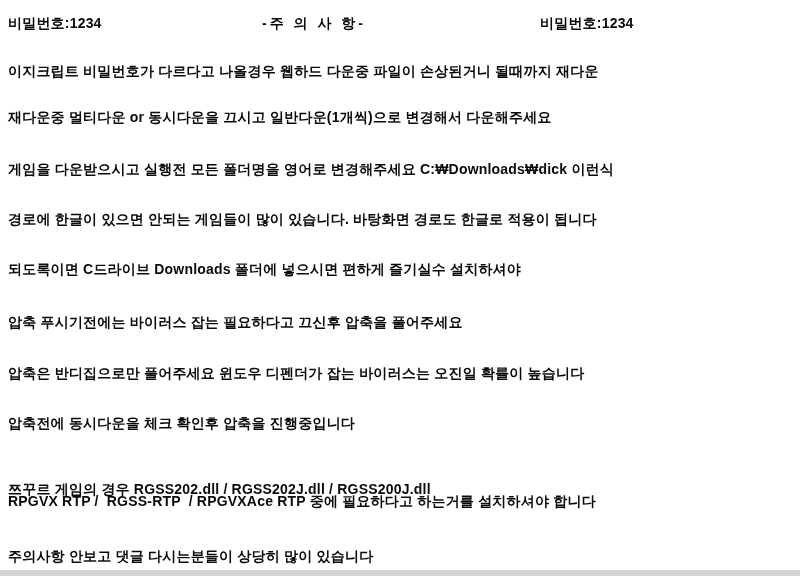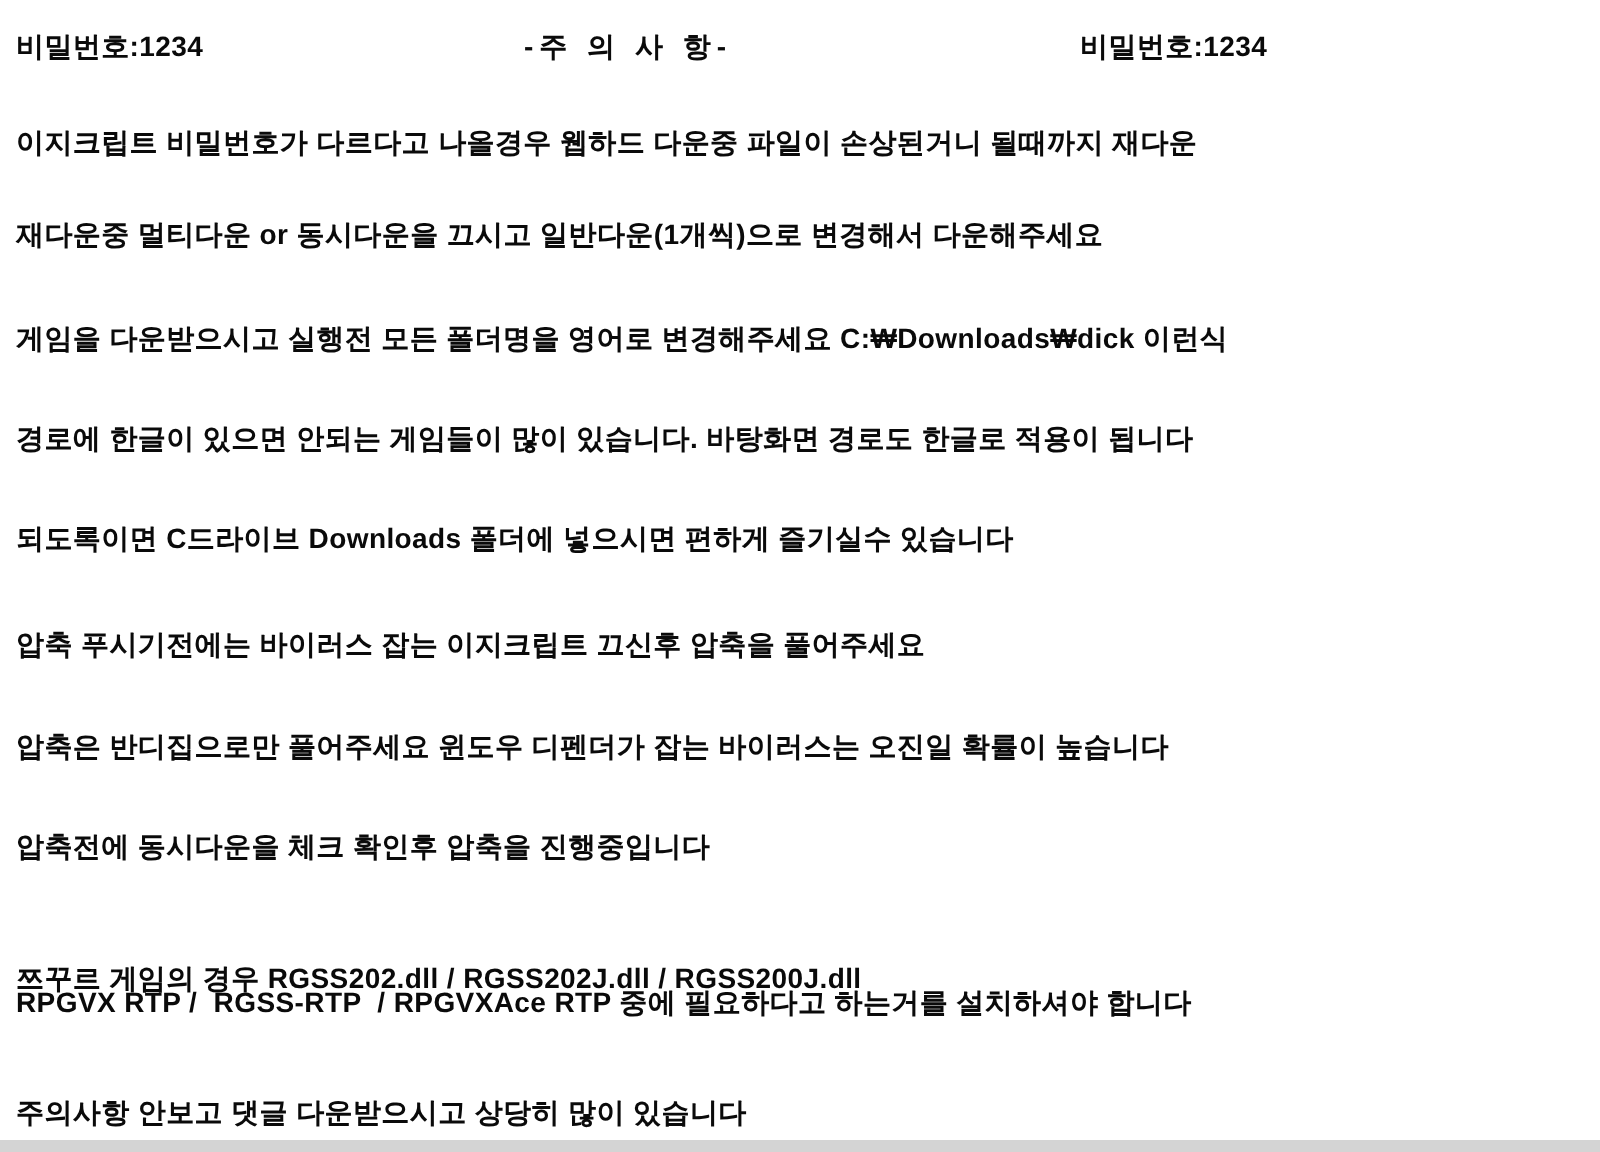--- a/index.html
+++ b/index.html
@@ -55,21 +55,21 @@
 <div class="abs hdr-left">비밀번호:1234</div>
 
 <div class="abs hdr-center">-주 의 사 항-</div>
 
 <div class="abs hdr-right">비밀번호:1234</div>
 
 <div class="abs line-0">이지크립트 비밀번호가 다르다고 나올경우 웹하드 다운중 파일이 손상된거니 될때까지 재다운</div>
 <div class="abs line-1">재다운중 멀티다운 or 동시다운을 끄시고 일반다운(1개씩)으로 변경해서 다운해주세요</div>
 <div class="abs line-2">게임을 다운받으시고 실행전 모든 폴더명을 영어로 변경해주세요 C:₩Downloads₩dick 이런식</div>
 <div class="abs line-3">경로에 한글이 있으면 안되는 게임들이 많이 있습니다. 바탕화면 경로도 한글로 적용이 됩니다</div>
-<div class="abs line-4">되도록이면 C드라이브 Downloads 폴더에 넣으시면 편하게 즐기실수 있습니다</div>
-<div class="abs line-5">압축 푸시기전에는 바이러스 잡는 이지크립트 끄신후 압축을 풀어주세요</div>
+<div class="abs line-4">되도록이면 C드라이브 Downloads 폴더에 넣으시면 편하게 즐기실수 설치하셔야</div>
+<div class="abs line-5">압축 푸시기전에는 바이러스 잡는 필요하다고 끄신후 압축을 풀어주세요</div>
 <div class="abs line-6">압축은 반디집으로만 풀어주세요 윈도우 디펜더가 잡는 바이러스는 오진일 확률이 높습니다</div>
 <div class="abs line-7">압축전에 동시다운을 체크 확인후 압축을 진행중입니다</div>
 <div class="abs line-8">쯔꾸르 게임의 경우 RGSS202.dll / RGSS202J.dll / RGSS200J.dll</div>
 <div class="abs line-9">RPGVX RTP /  RGSS-RTP  / RPGVXAce RTP 중에 필요하다고 하는거를 설치하셔야 합니다</div>
-<div class="abs line-10">주의사항 안보고 댓글 다운받으시고 상당히 많이 있습니다</div>
+<div class="abs line-10">주의사항 안보고 댓글 다시는분들이 상당히 많이 있습니다</div>
 
 <div class="bottom-edge"></div>
 
 </body></html>

